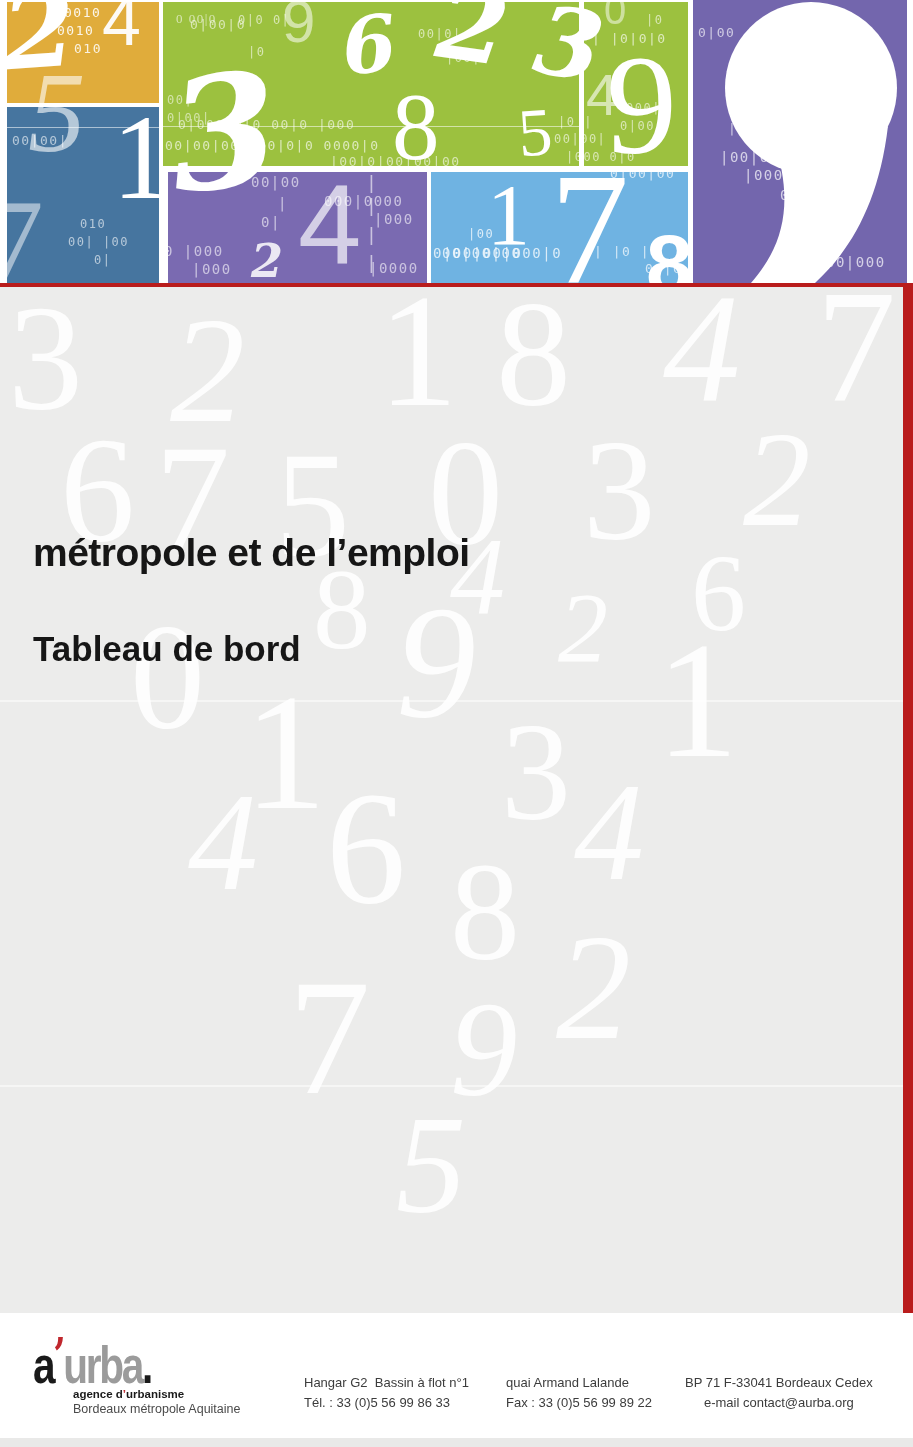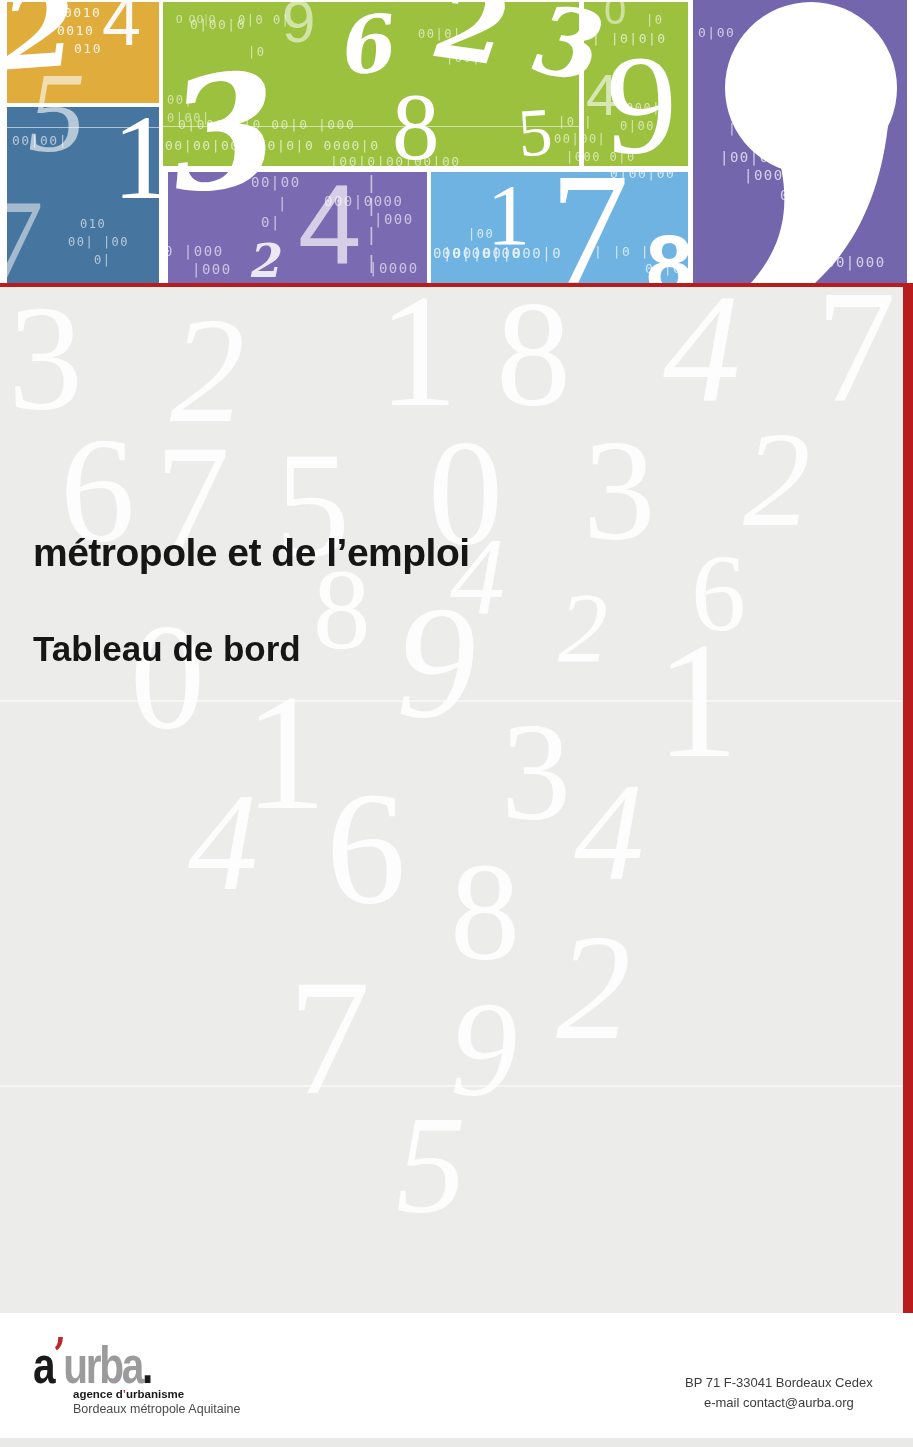--- a/index.html
+++ b/index.html
@@ -173,17 +173,19 @@
       <span class="gnum" style="left: 396px; top: 808px; font-size: 140px; font-style: italic;">5</span>
     </main>
 
   <footer class="footer" id="footer" style="background: rgb(255, 255, 255);">
     <div class="logo">
       <div class="logo-word"><span class="lg-a" style="color: rgb(26, 26, 26);">a</span><span class="lg-apo" style="color: rgb(192, 39, 45);">’</span><span class="lg-urba" style="color: rgb(155, 155, 155);">urba</span><span class="lg-dot" style="color: rgb(26, 26, 26);">.</span></div>
       <div class="logo-sub1"><span>agence d</span><span class="red" style="color: rgb(192, 39, 45);">’</span><span>urbanisme</span></div>
       <div class="logo-sub2">Bordeaux métropole Aquitaine</div>
     </div>
 
+    <div class="addr col1"><span>Hangar G2  Bassin à flot n°1</span><br><span>Tél. : 33 (0)5 56 99 86 33</span></div>
+    <div class="addr col2"><span>quai Armand Lalande</span><br><span>Fax : 33 (0)5 56 99 89 22</span></div>
     <div class="addr col3"><span>BP 71 F-33041 Bordeaux Cedex</span><br><span>e-mail contact@aurba.org</span></div>
   </footer>
 
   <div class="bottomstrip"></div>
 </div>
 
 </body></html>

